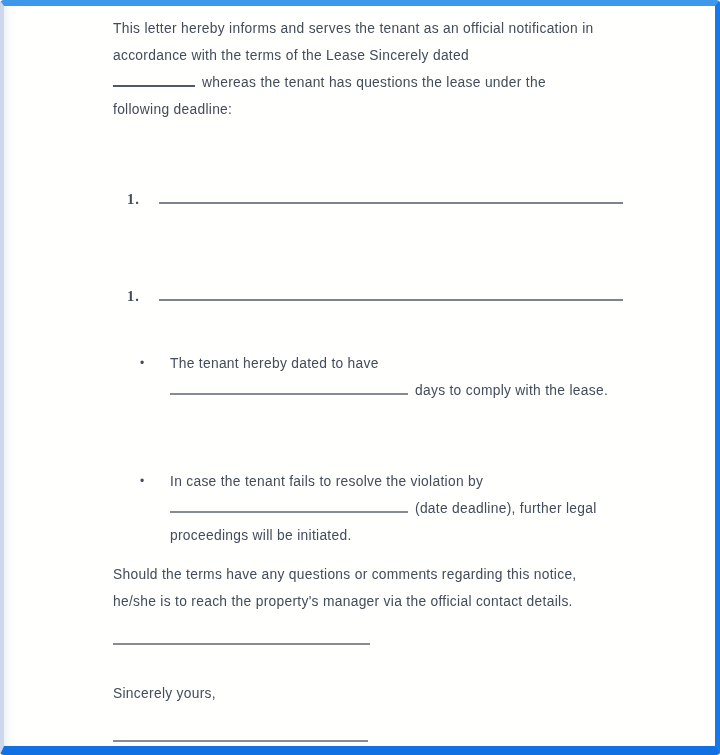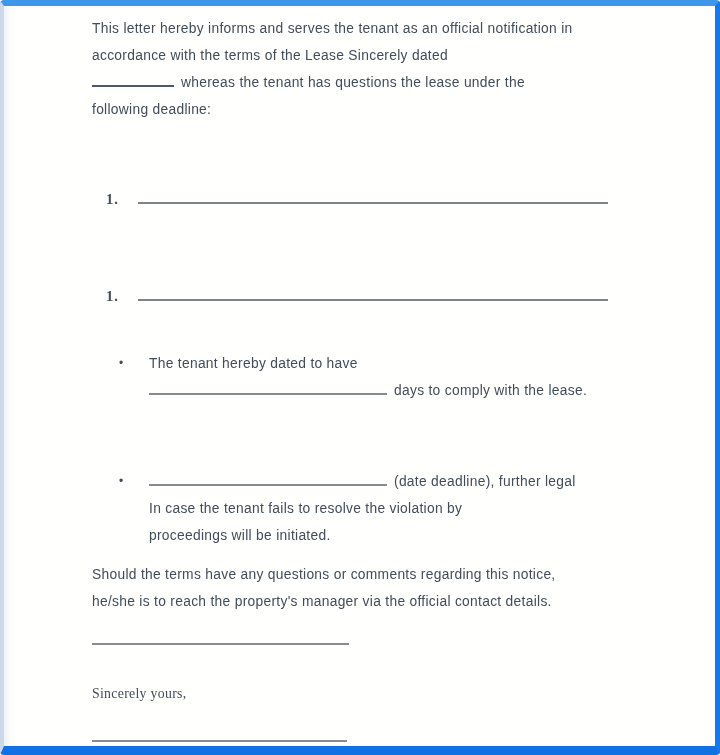--- a/index.html
+++ b/index.html
@@ -21,20 +21,21 @@
     box-shadow: inset 12px 0 10px -10px rgba(200, 212, 228, 0.45);
     font-family: "Liberation Sans", "DejaVu Sans", sans-serif;
     font-size: 13.8px;
     letter-spacing: 0.3px;
     color: #424c5a;
   }
   .content {
     display: flex;
     flex-direction: column;
     padding: 9px 92px 0 88px;
+    margin-left: 21px;
   }
   .line { display: block; line-height: 27px; white-space: nowrap; }
 
   .blank {
     display: inline-block;
     height: 12px;
     border-bottom: 2px solid #7e838a;
     vertical-align: baseline;
   }
   .blank-date   { width: 82px;  border-bottom-color: #4e5867; margin-right: 7px; }
@@ -72,21 +73,21 @@
     flex: none;
     width: 30px;
     font-size: 12px;
     line-height: 27px;
   }
   .bullet-1 { margin-top: 44px; }
   .bullet-2 { margin-top: 64px; }
 
   .closing { margin-top: 12px; }
   .contact-blank { width: 257px; margin-top: 16px; }
-  .signoff { margin-top: 35px; line-height: 27px; font-family: Liberation Serif, serif; }
+  .signoff { margin-top: 35px; line-height: 27px; }
   .signature-blank { width: 255px; margin-top: 21px; }
 </style>
 </head>
 <body>
 
 <div class="frame">
   <div class="content">
 
     <div class="intro">
       <span class="line">This letter hereby informs and serves the tenant as an official notification in</span>
@@ -109,22 +110,22 @@
       <span class="dot">•</span>
       <span class="bullet-body">
         <span class="line">The tenant hereby dated to have</span>
         <span class="line"><span class="blank blank-days"></span><span>days to comply with the lease.</span></span>
       </span>
     </div>
 
     <div class="bullet bullet-2">
       <span class="dot">•</span>
       <span class="bullet-body">
+        <span class="line">In case the tenant fails to resolve the violation by</span>
         <span class="line"><span class="blank blank-days"></span><span>(date deadline), further legal</span></span>
-        <span class="line">In case the tenant fails to resolve the violation by</span>
         <span class="line">proceedings will be initiated.</span>
       </span>
     </div>
 
     <div class="closing">
       <span class="line">Should the terms have any questions or comments regarding this notice,</span>
       <span class="line">he/she is to reach the property's manager via the official contact details.</span>
     </div>
 
     <span class="blank-block contact-blank"></span>

